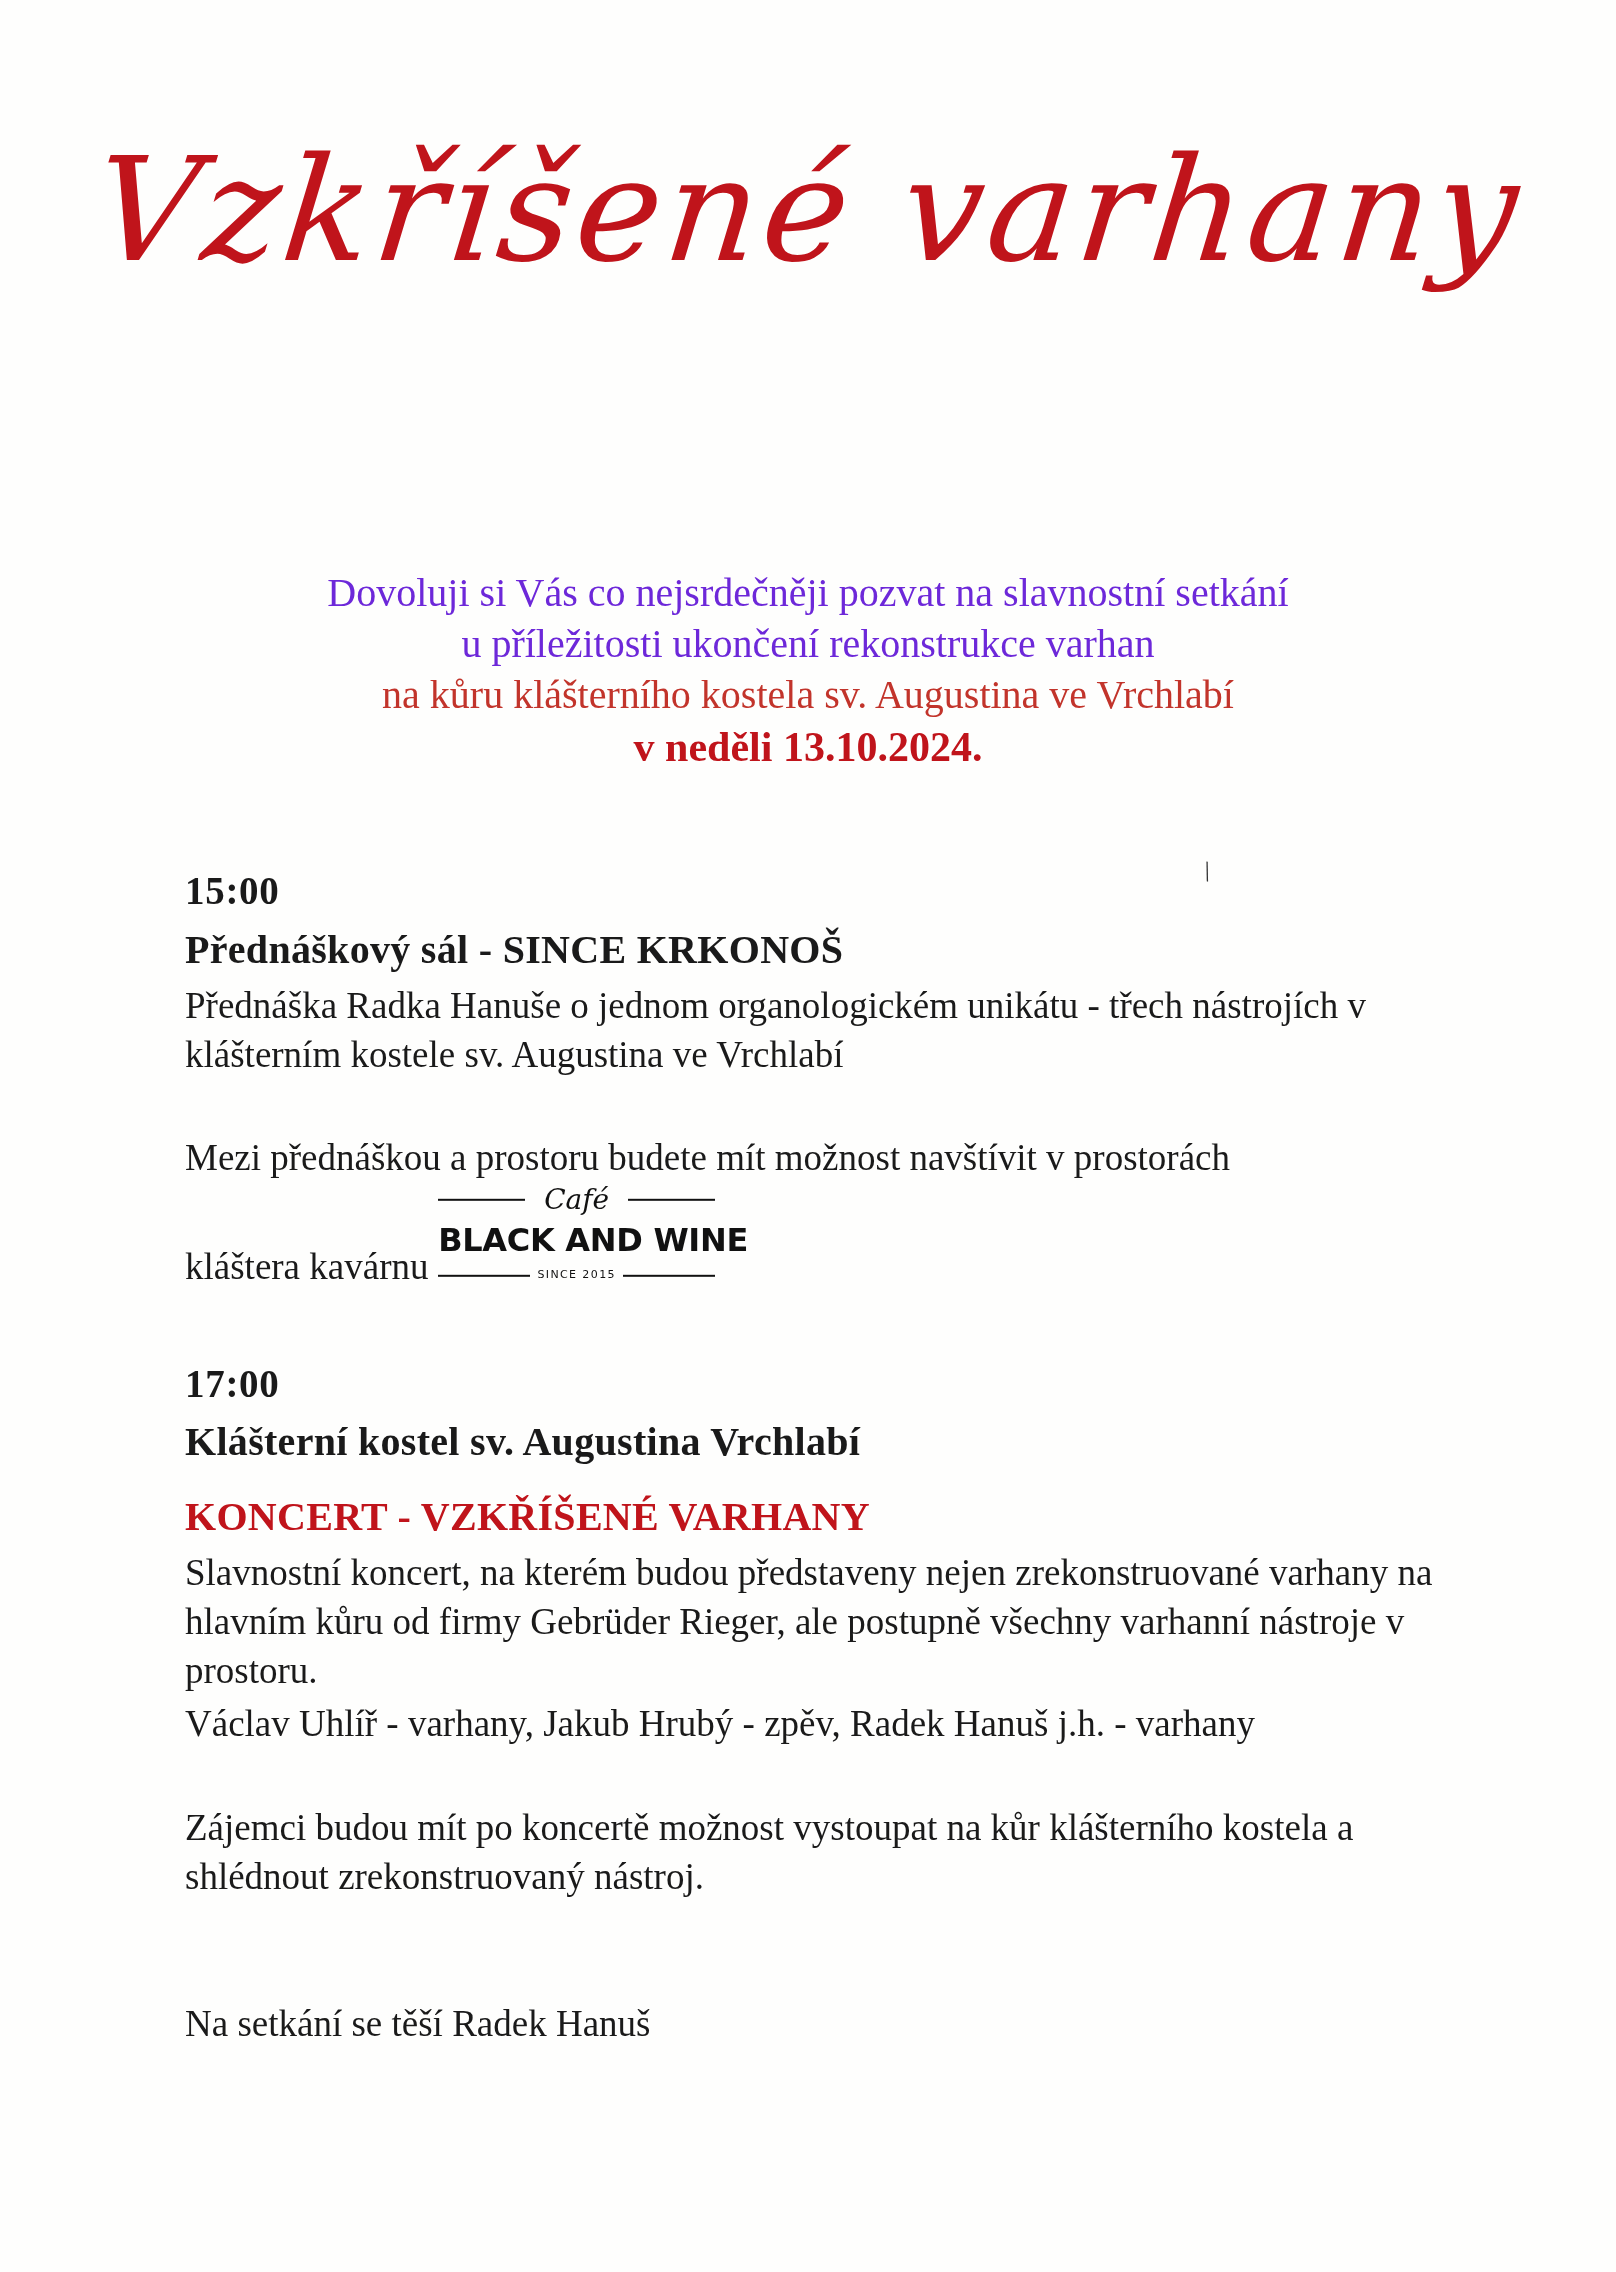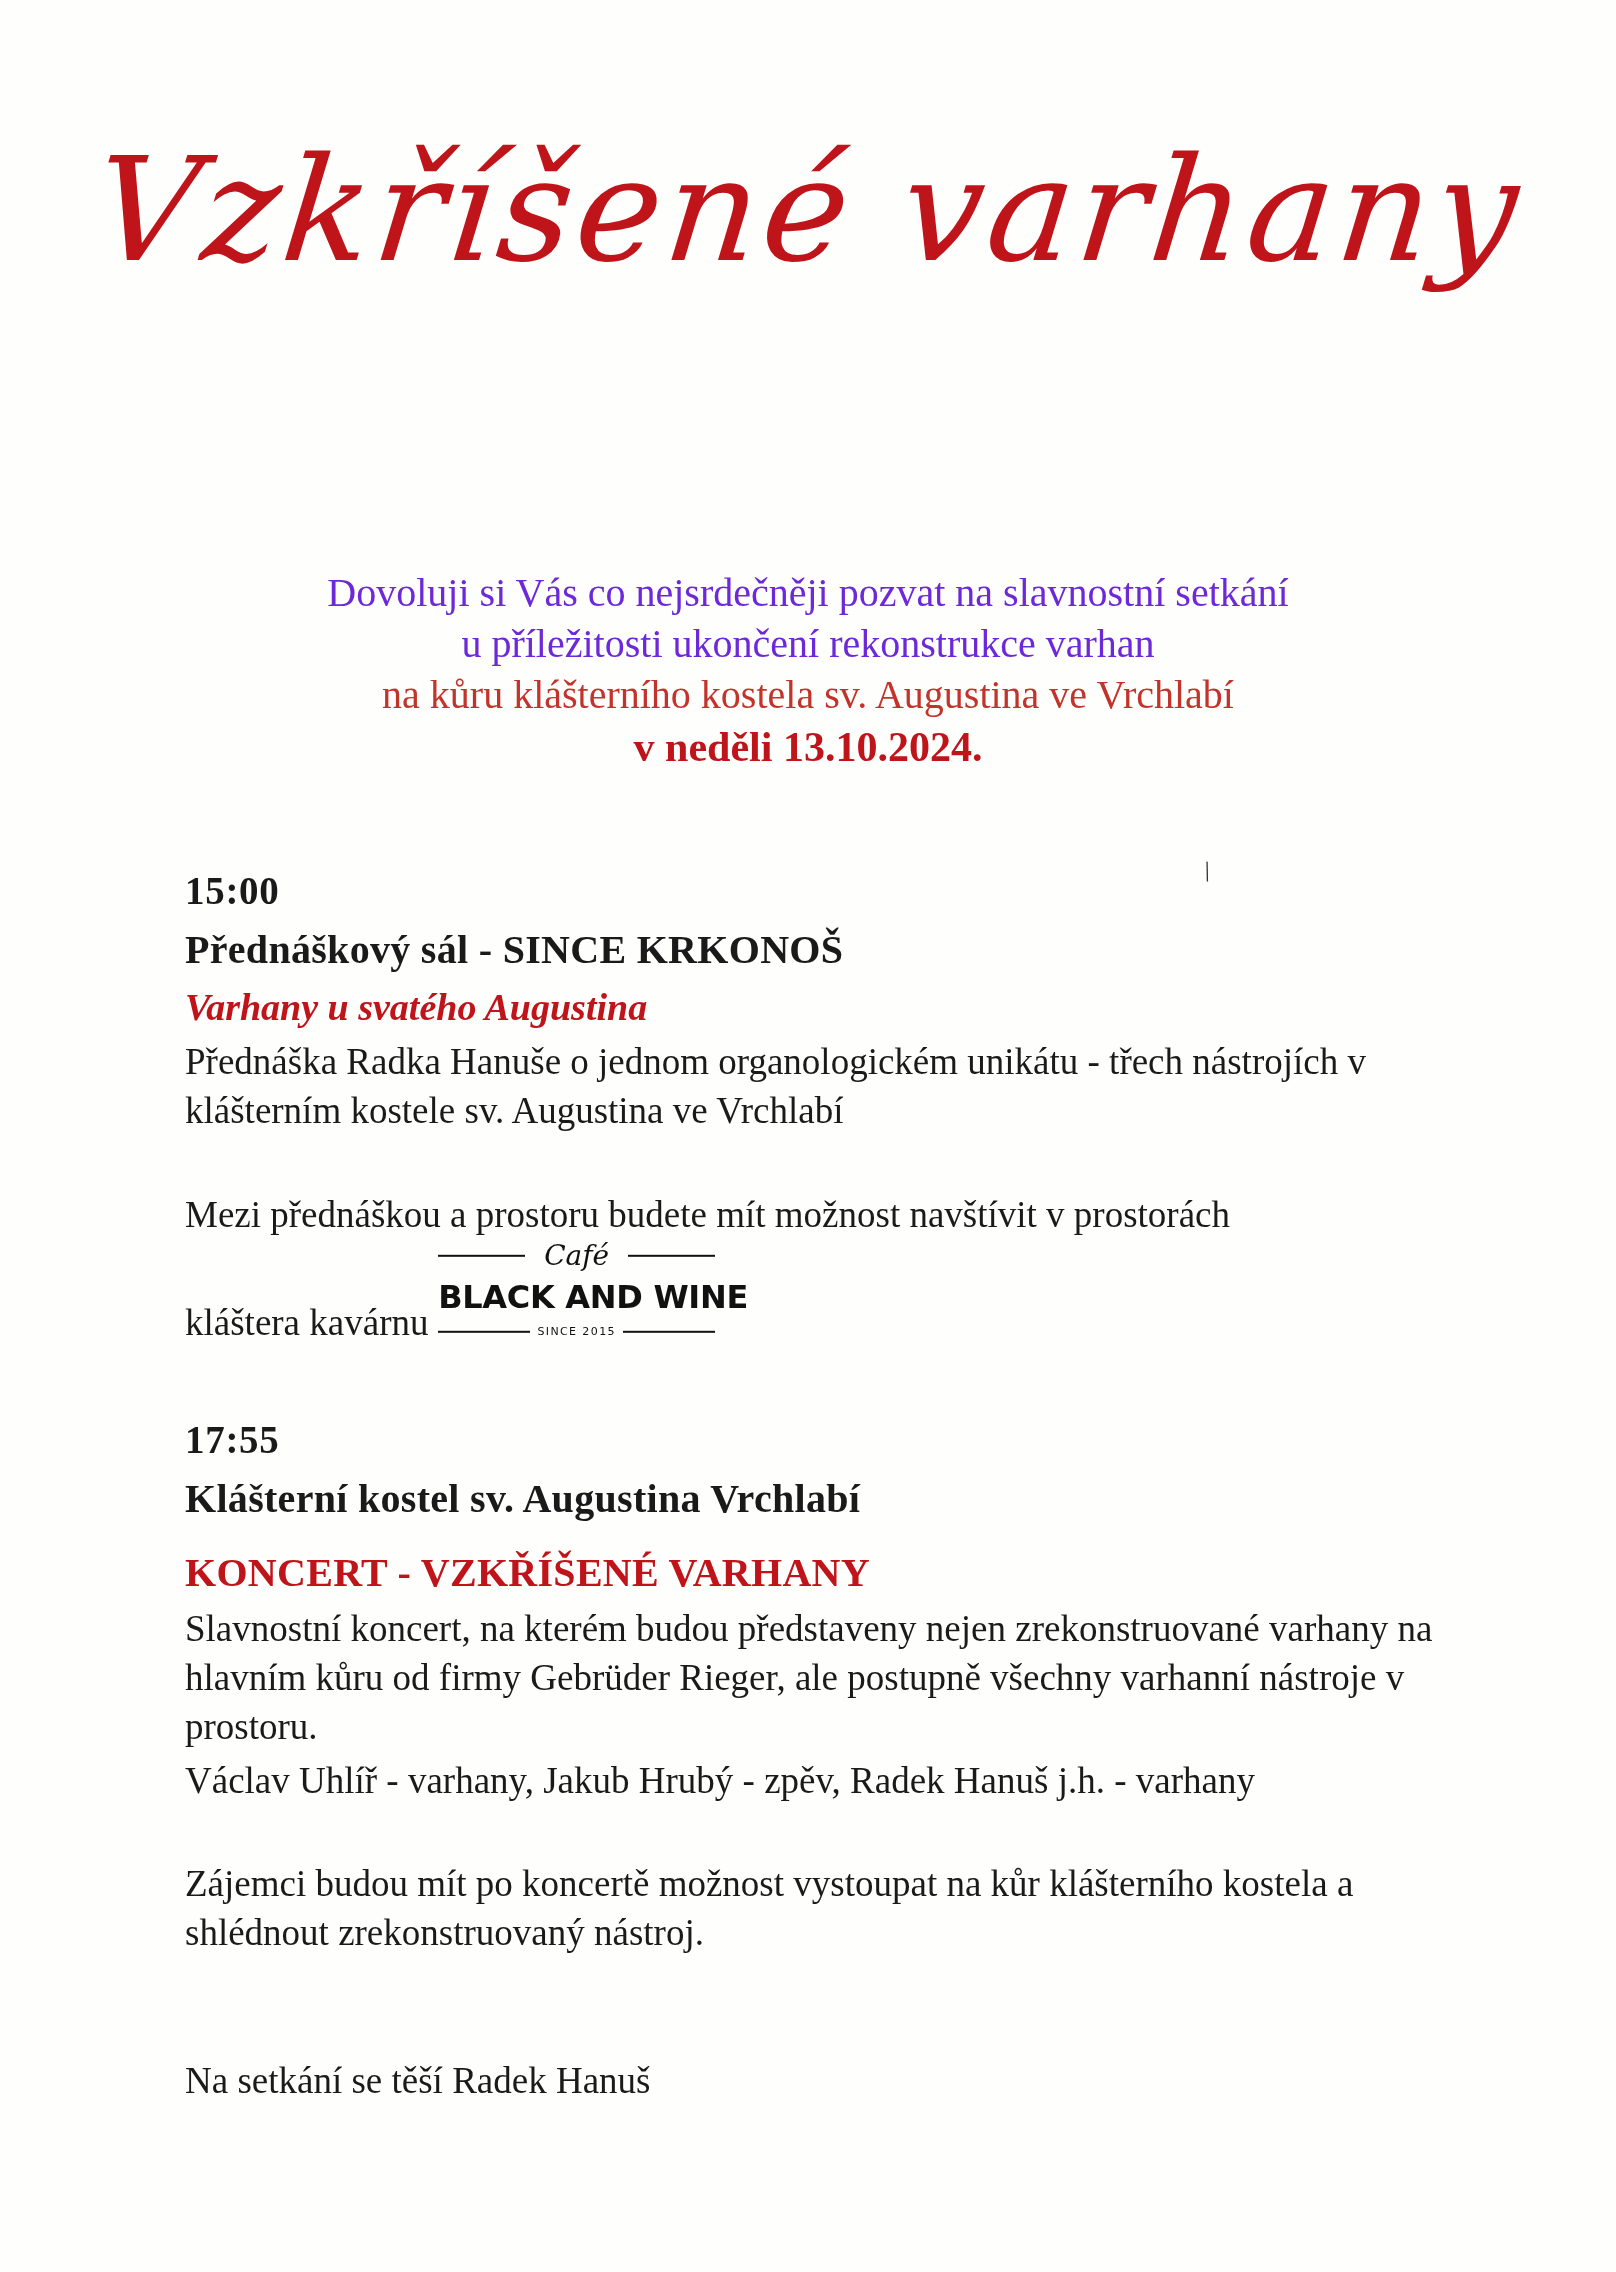--- a/index.html
+++ b/index.html
@@ -194,21 +194,20 @@
     <div class="l4">v neděli 13.10.2024.</div>
   </div>
 
   <div class="ink-mark">\</div>
 
   <div class="body">
 
     <div>
       <div class="time">15:00</div>
       <div class="venue">Přednáškový sál - SINCE KRKONOŠ</div>
-      <div class="subtitle-red-italic">Varhany u svatého Augustina</div>
       <div class="para">Přednáška Radka Hanuše o jednom organologickém unikátu - třech nástrojích v klášterním kostele sv. Augustina ve Vrchlabí</div>
     </div>
 
     <div class="spacer-lg"></div>
 
     <div>
       <div class="para">Mezi přednáškou a prostoru budete mít možnost navštívit v prostorách</div>
       <div class="cafe-line">
         <span>kláštera kavárnu</span>
         <span class="cafe-logo">
@@ -223,21 +222,21 @@
             <span class="cafe-since">SINCE 2015</span>
             <span class="cafe-rule"></span>
           </span>
         </span>
       </div>
     </div>
 
     <div class="spacer-xl"></div>
 
     <div>
-      <div class="time">17:55</div>
+      <div class="time">17:00</div>
       <div class="venue">Klášterní kostel sv. Augustina Vrchlabí</div>
       <div class="subtitle-red-caps">KONCERT - VZKŘÍŠENÉ VARHANY</div>
       <div class="para">Slavnostní koncert, na kterém budou představeny nejen zrekonstruované varhany na hlavním kůru od firmy Gebrüder Rieger, ale postupně všechny varhanní nástroje v prostoru.</div>
       <div class="para">Václav Uhlíř - varhany, Jakub Hrubý - zpěv, Radek Hanuš j.h. - varhany</div>
     </div>
 
     <div class="spacer-lg"></div>
 
     <div class="para">Zájemci budou mít po koncertě možnost vystoupat na kůr klášterního kostela a shlédnout zrekonstruovaný nástroj.</div>
 

